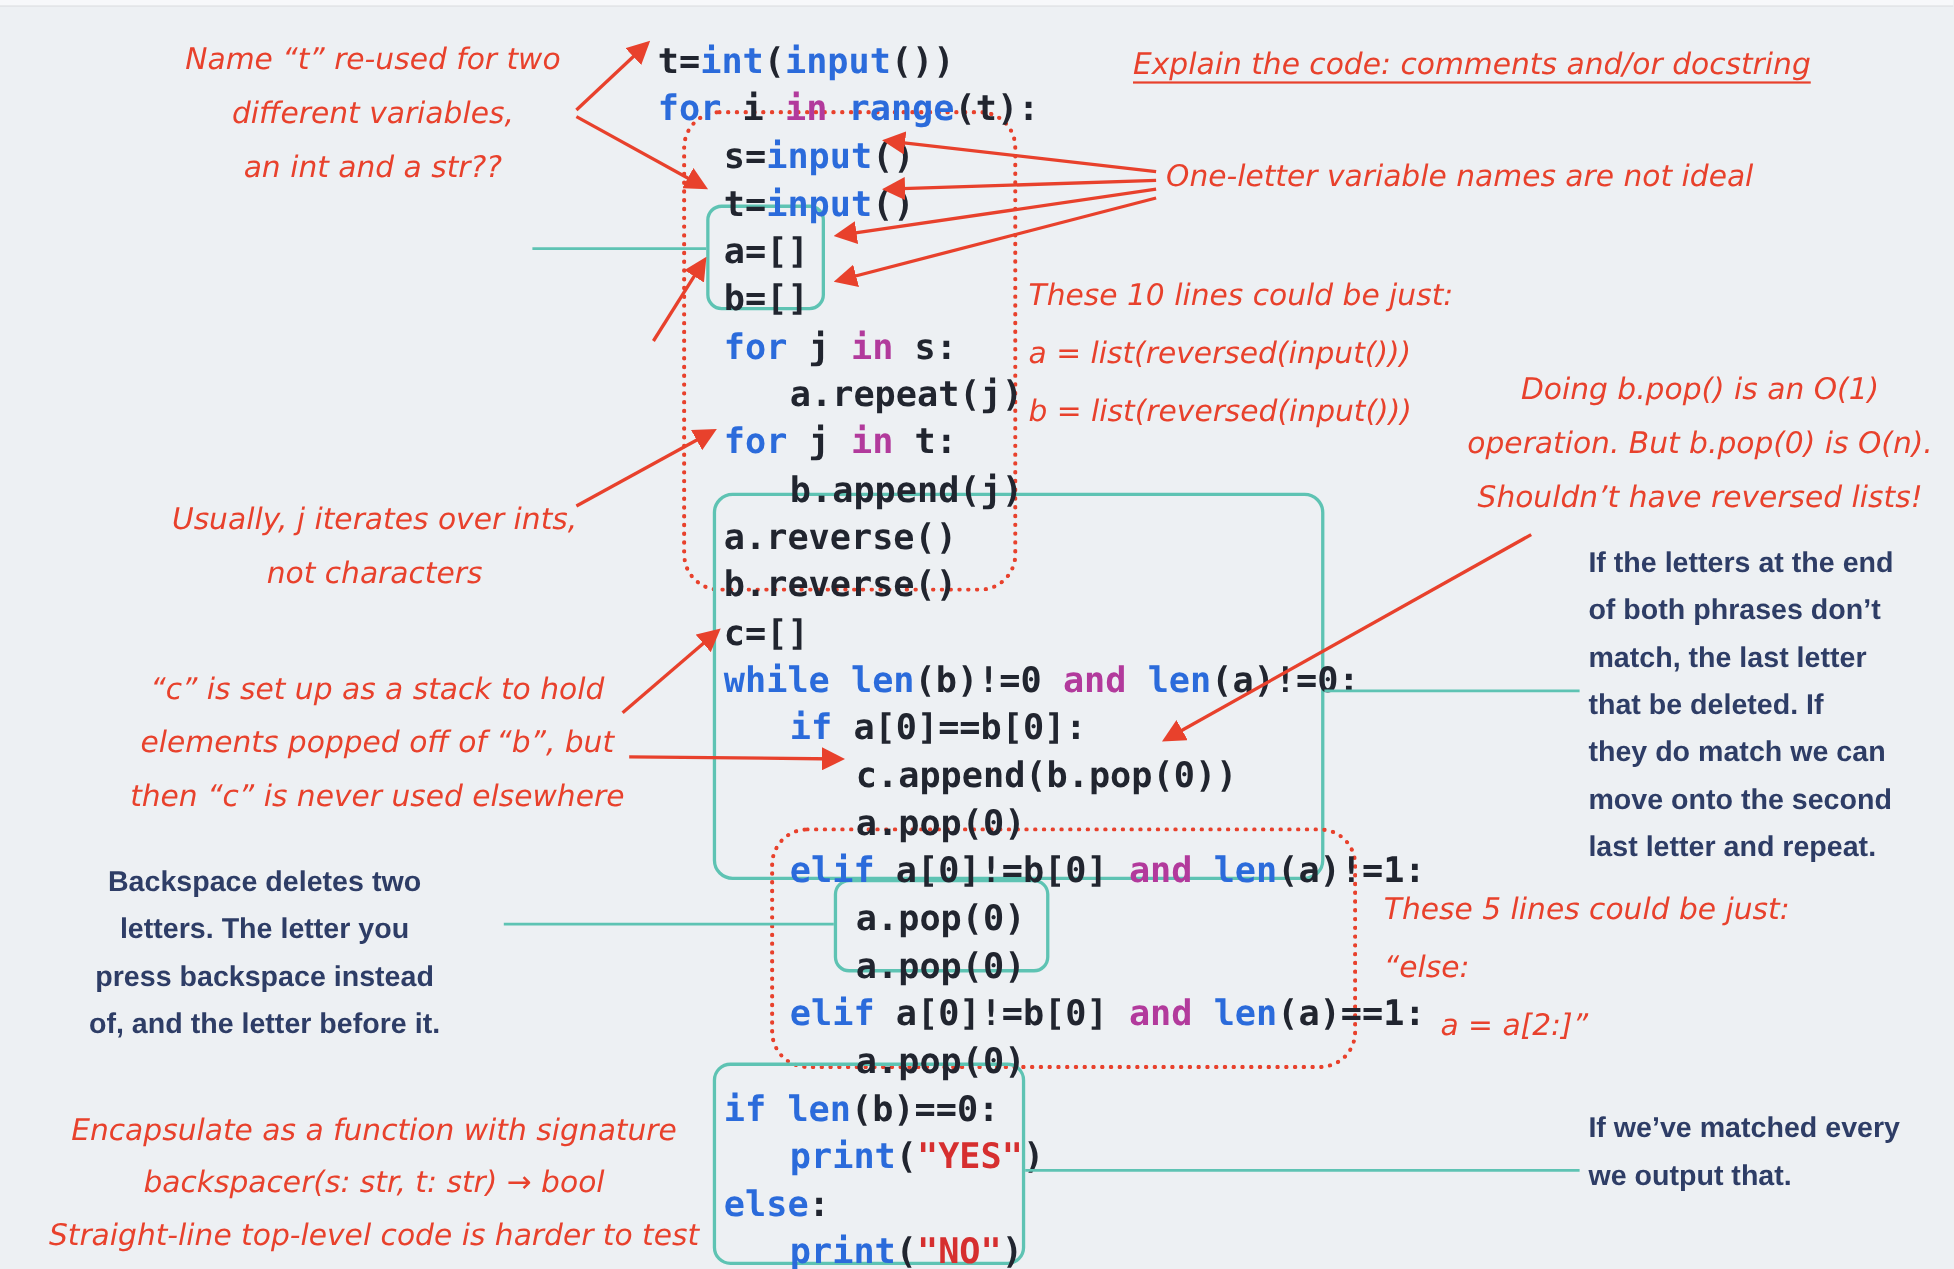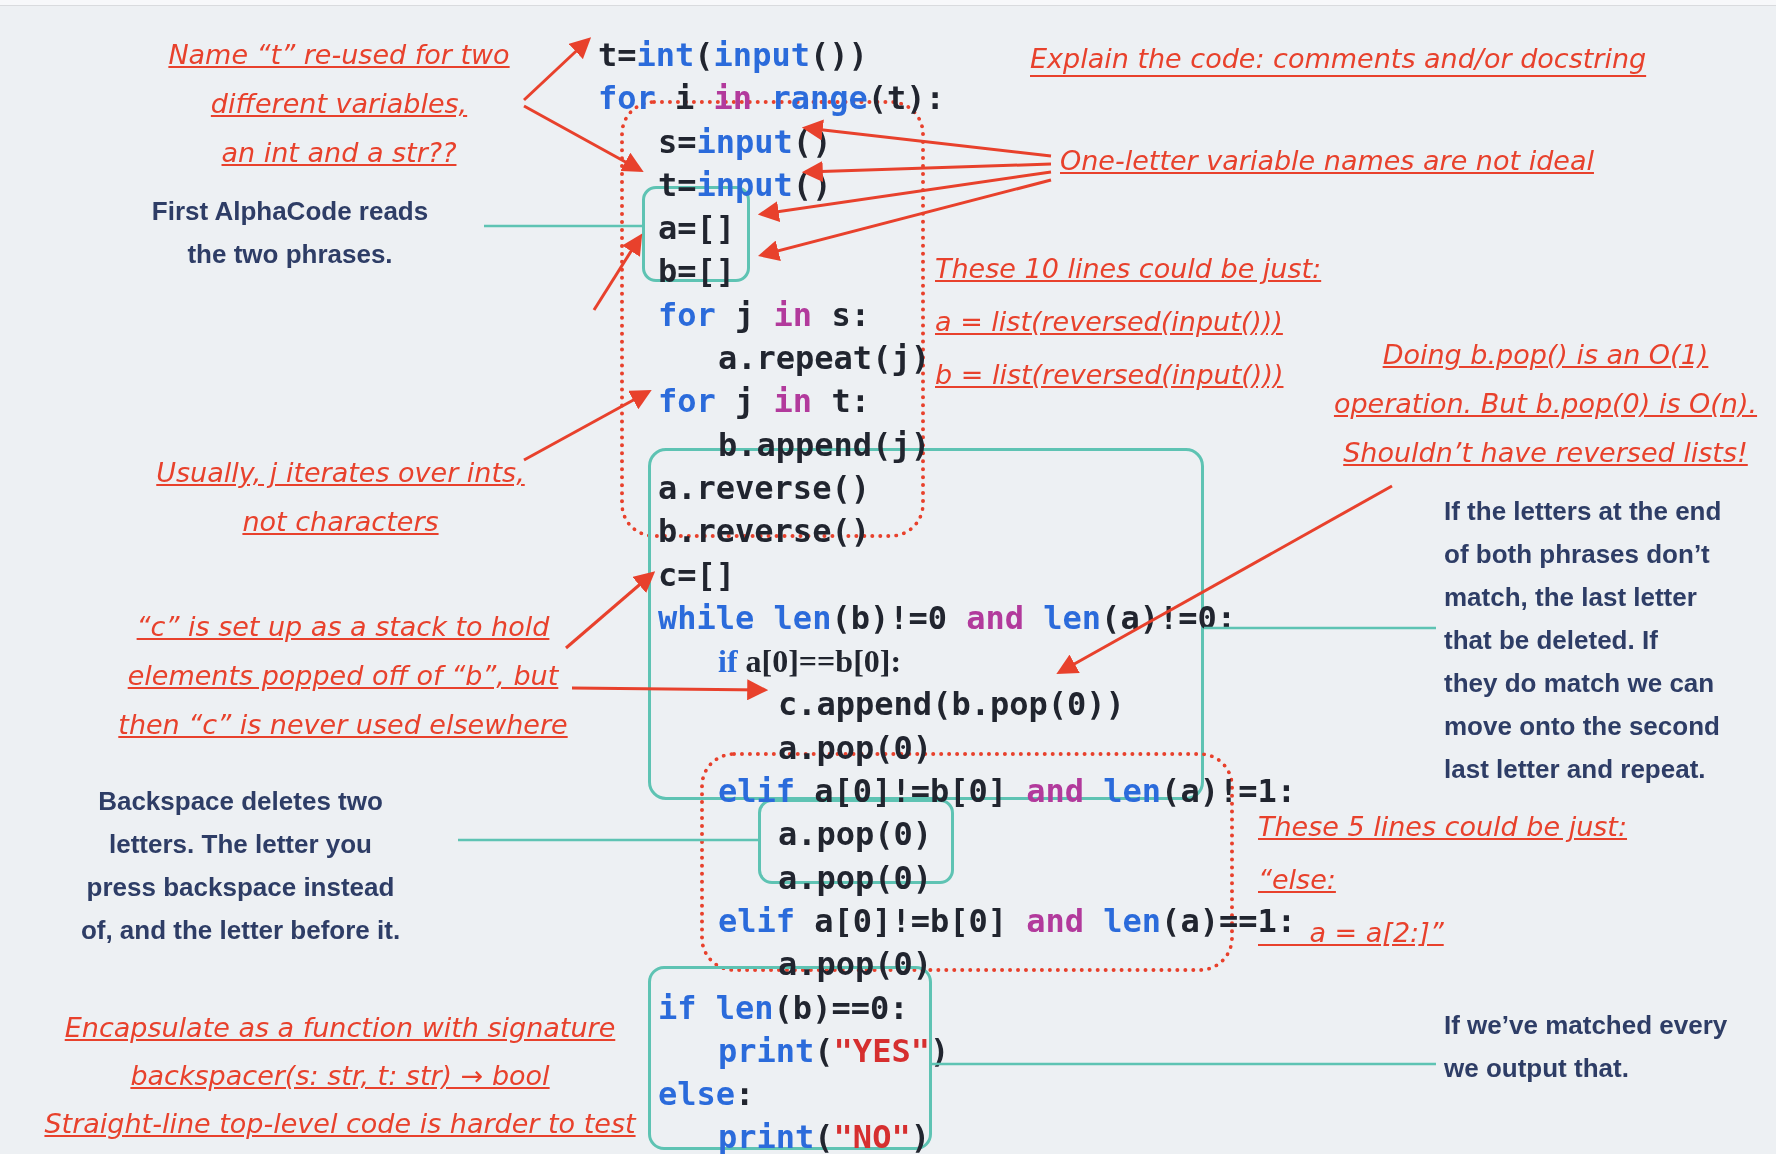--- a/index.html
+++ b/index.html
@@ -35,21 +35,21 @@
   .box.teal   { border:3px solid var(--teal,#5ec3b3); }
   .box.dotted { border:4px dotted var(--red,#e8412c); }
 
   
   .ann { position:absolute; z-index:4; }
   .ann > div { white-space:pre; }
   .hand {
     font-family:"DejaVu Sans", sans-serif;
     font-style:italic;
     color:var(--red,#e8412c);
-    font-size:27px; line-height:49px;text-decoration:underline;
+    font-size:27px; line-height:49px;
   }
   .navy {
     font-family:"Liberation Sans", sans-serif;
     font-weight:bold;
     color:var(--navy,#2e3d66);
     font-size:26px; line-height:43px;
   }
   .center { text-align:center; }
   .leftal { text-align:left; }
   .underline { text-decoration:underline; text-underline-offset:7px; text-decoration-thickness:2px; }
@@ -76,21 +76,21 @@
       <div class="code-line" style="padding-left: 60px;"><span class="tok-d">a=[]</span></div>
       <div class="code-line" style="padding-left: 60px;"><span class="tok-d">b=[]</span></div>
       <div class="code-line" style="padding-left: 60px;"><span class="tok-k">for</span><span class="tok-d"> j </span><span class="tok-m">in</span><span class="tok-d"> s:</span></div>
       <div class="code-line" style="padding-left: 120px;"><span class="tok-d">a.repeat(j)</span></div>
       <div class="code-line" style="padding-left: 60px;"><span class="tok-k">for</span><span class="tok-d"> j </span><span class="tok-m">in</span><span class="tok-d"> t:</span></div>
       <div class="code-line" style="padding-left: 120px;"><span class="tok-d">b.append(j)</span></div>
       <div class="code-line" style="padding-left: 60px;"><span class="tok-d">a.reverse()</span></div>
       <div class="code-line" style="padding-left: 60px;"><span class="tok-d">b.reverse()</span></div>
       <div class="code-line" style="padding-left: 60px;"><span class="tok-d">c=[]</span></div>
       <div class="code-line" style="padding-left: 60px;"><span class="tok-k">while</span><span class="tok-d"> </span><span class="tok-k">len</span><span class="tok-d">(b)!=0 </span><span class="tok-m">and</span><span class="tok-d"> </span><span class="tok-k">len</span><span class="tok-d">(a)!=0:</span></div>
-      <div class="code-line" style="padding-left: 120px; font-family: Liberation Serif, serif;"><span class="tok-k">if</span><span class="tok-d"> a[0]==b[0]:</span></div>
+      <div class="code-line" style="padding-left: 120px;"><span class="tok-k">if</span><span class="tok-d"> a[0]==b[0]:</span></div>
       <div class="code-line" style="padding-left: 180px;"><span class="tok-d">c.append(b.pop(0))</span></div>
       <div class="code-line" style="padding-left: 180px;"><span class="tok-d">a.pop(0)</span></div>
       <div class="code-line" style="padding-left: 120px; text-align: center;"><span class="tok-k">elif</span><span class="tok-d"> a[0]!=b[0] </span><span class="tok-m">and</span><span class="tok-d"> </span><span class="tok-k">len</span><span class="tok-d">(a)!=1:</span></div>
       <div class="code-line" style="padding-left: 180px;"><span class="tok-d">a.pop(0)</span></div>
       <div class="code-line" style="padding-left: 180px;"><span class="tok-d">a.pop(0)</span></div>
       <div class="code-line" style="padding-left: 120px;"><span class="tok-k">elif</span><span class="tok-d"> a[0]!=b[0] </span><span class="tok-m">and</span><span class="tok-d"> </span><span class="tok-k">len</span><span class="tok-d">(a)==1:</span></div>
       <div class="code-line" style="padding-left: 180px;"><span class="tok-d">a.pop(0)</span></div>
       <div class="code-line" style="padding-left: 60px;"><span class="tok-k">if</span><span class="tok-d"> </span><span class="tok-k">len</span><span class="tok-d">(b)==0:</span></div>
       <div class="code-line" style="padding-left: 120px;"><span class="tok-k">print</span><span class="tok-d">(</span><span class="tok-s">"YES"</span><span class="tok-d">)</span></div>
       <div class="code-line" style="padding-left: 60px;"><span class="tok-k">else</span><span class="tok-d">:</span></div>
@@ -103,24 +103,20 @@
   <div class="box dotted" style="left:700px;top:752px;width:534px;height:220px;border-radius:34px;"></div>
   <div class="box teal" style="left:758px;top:799px;width:196px;height:85px;border-radius:14px;"></div>
   <div class="box teal" style="left:648px;top:966px;width:284px;height:184px;border-radius:16px;"></div>
 
   <div class="ann hand center" style="left:148px;top:30px;width:382px;">
       <div>Name “t” re-used for two</div>
       <div>different variables,</div>
       <div>an int and a str??</div>
     </div>
 
-  <div class="ann navy center" style="left:95px;top:190px;width:390px;">
-      <div>First AlphaCode reads</div>
-      <div>the two phrases.</div>
-    </div>
 
 
   <div class="ann hand center" style="left:148px;top:448px;width:385px;">
       <div>Usually, j iterates over ints,</div>
       <div>not characters</div>
     </div>
 
   <div class="ann hand center" style="left:108px;top:602px;width:470px;">
       <div>“c” is set up as a stack to hold</div>
       <div>elements popped off of “b”, but</div>

